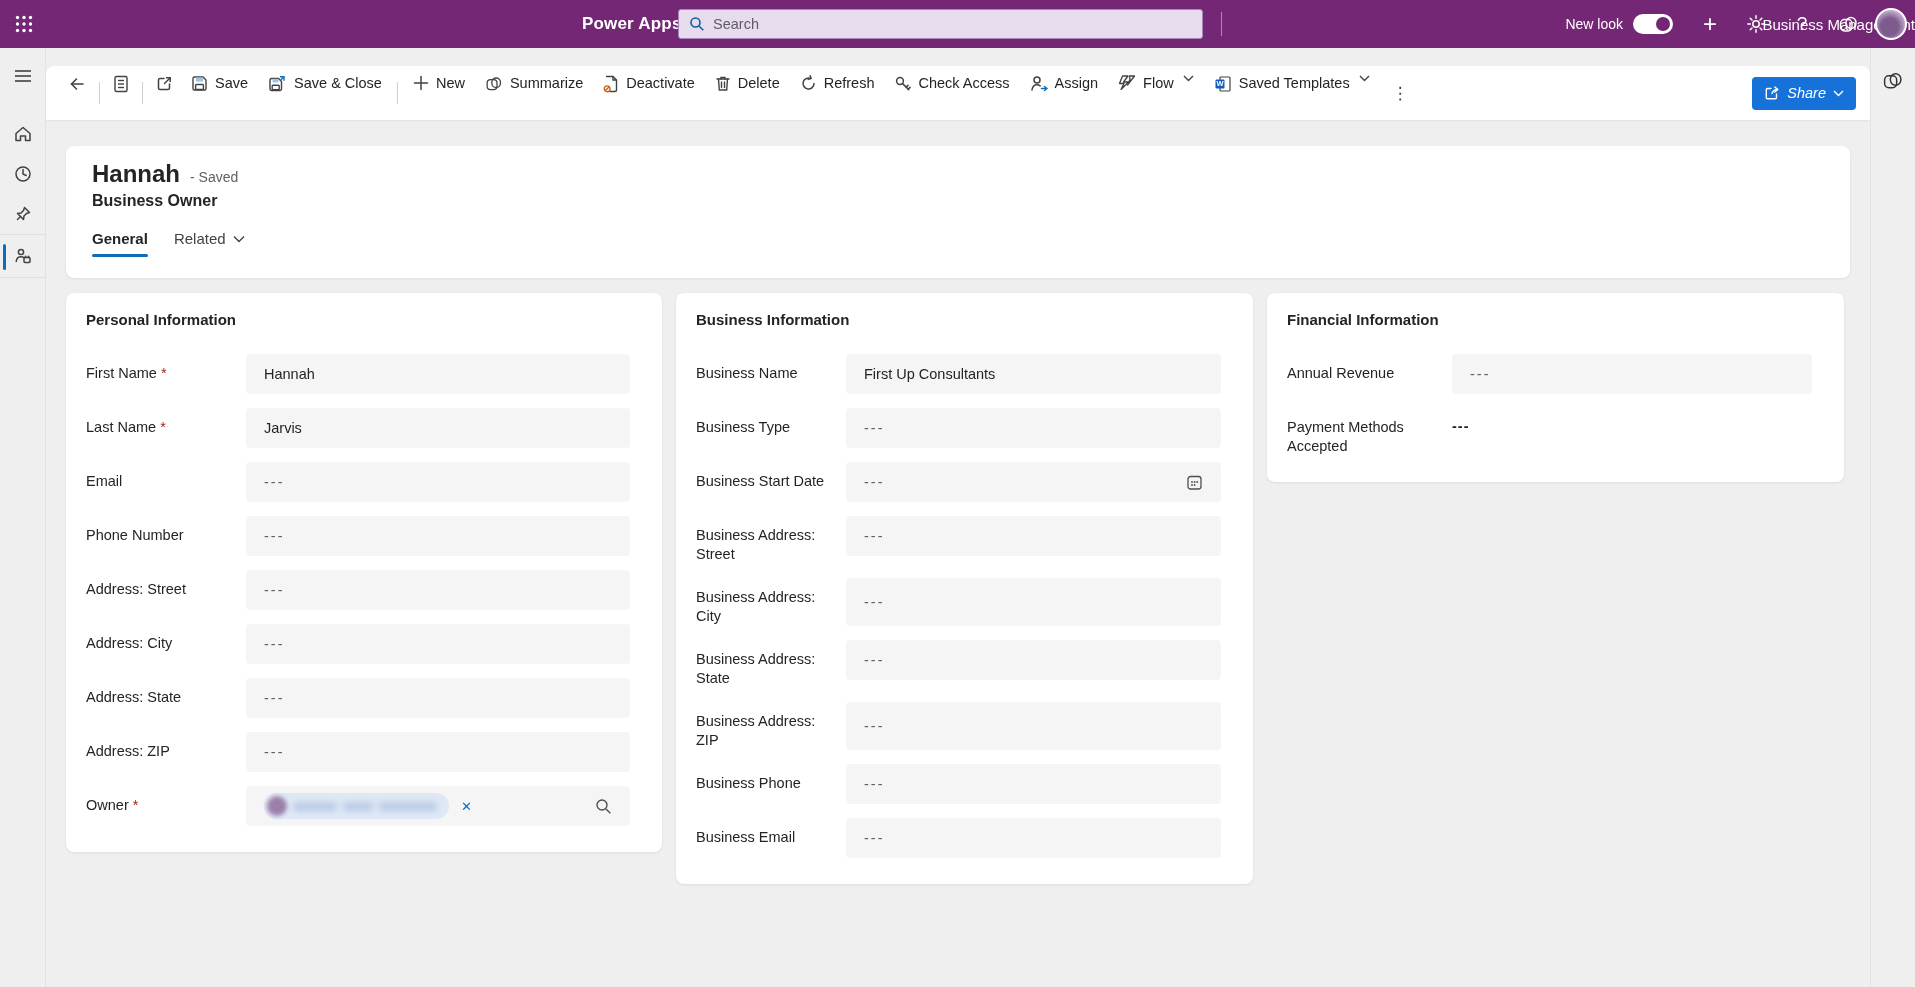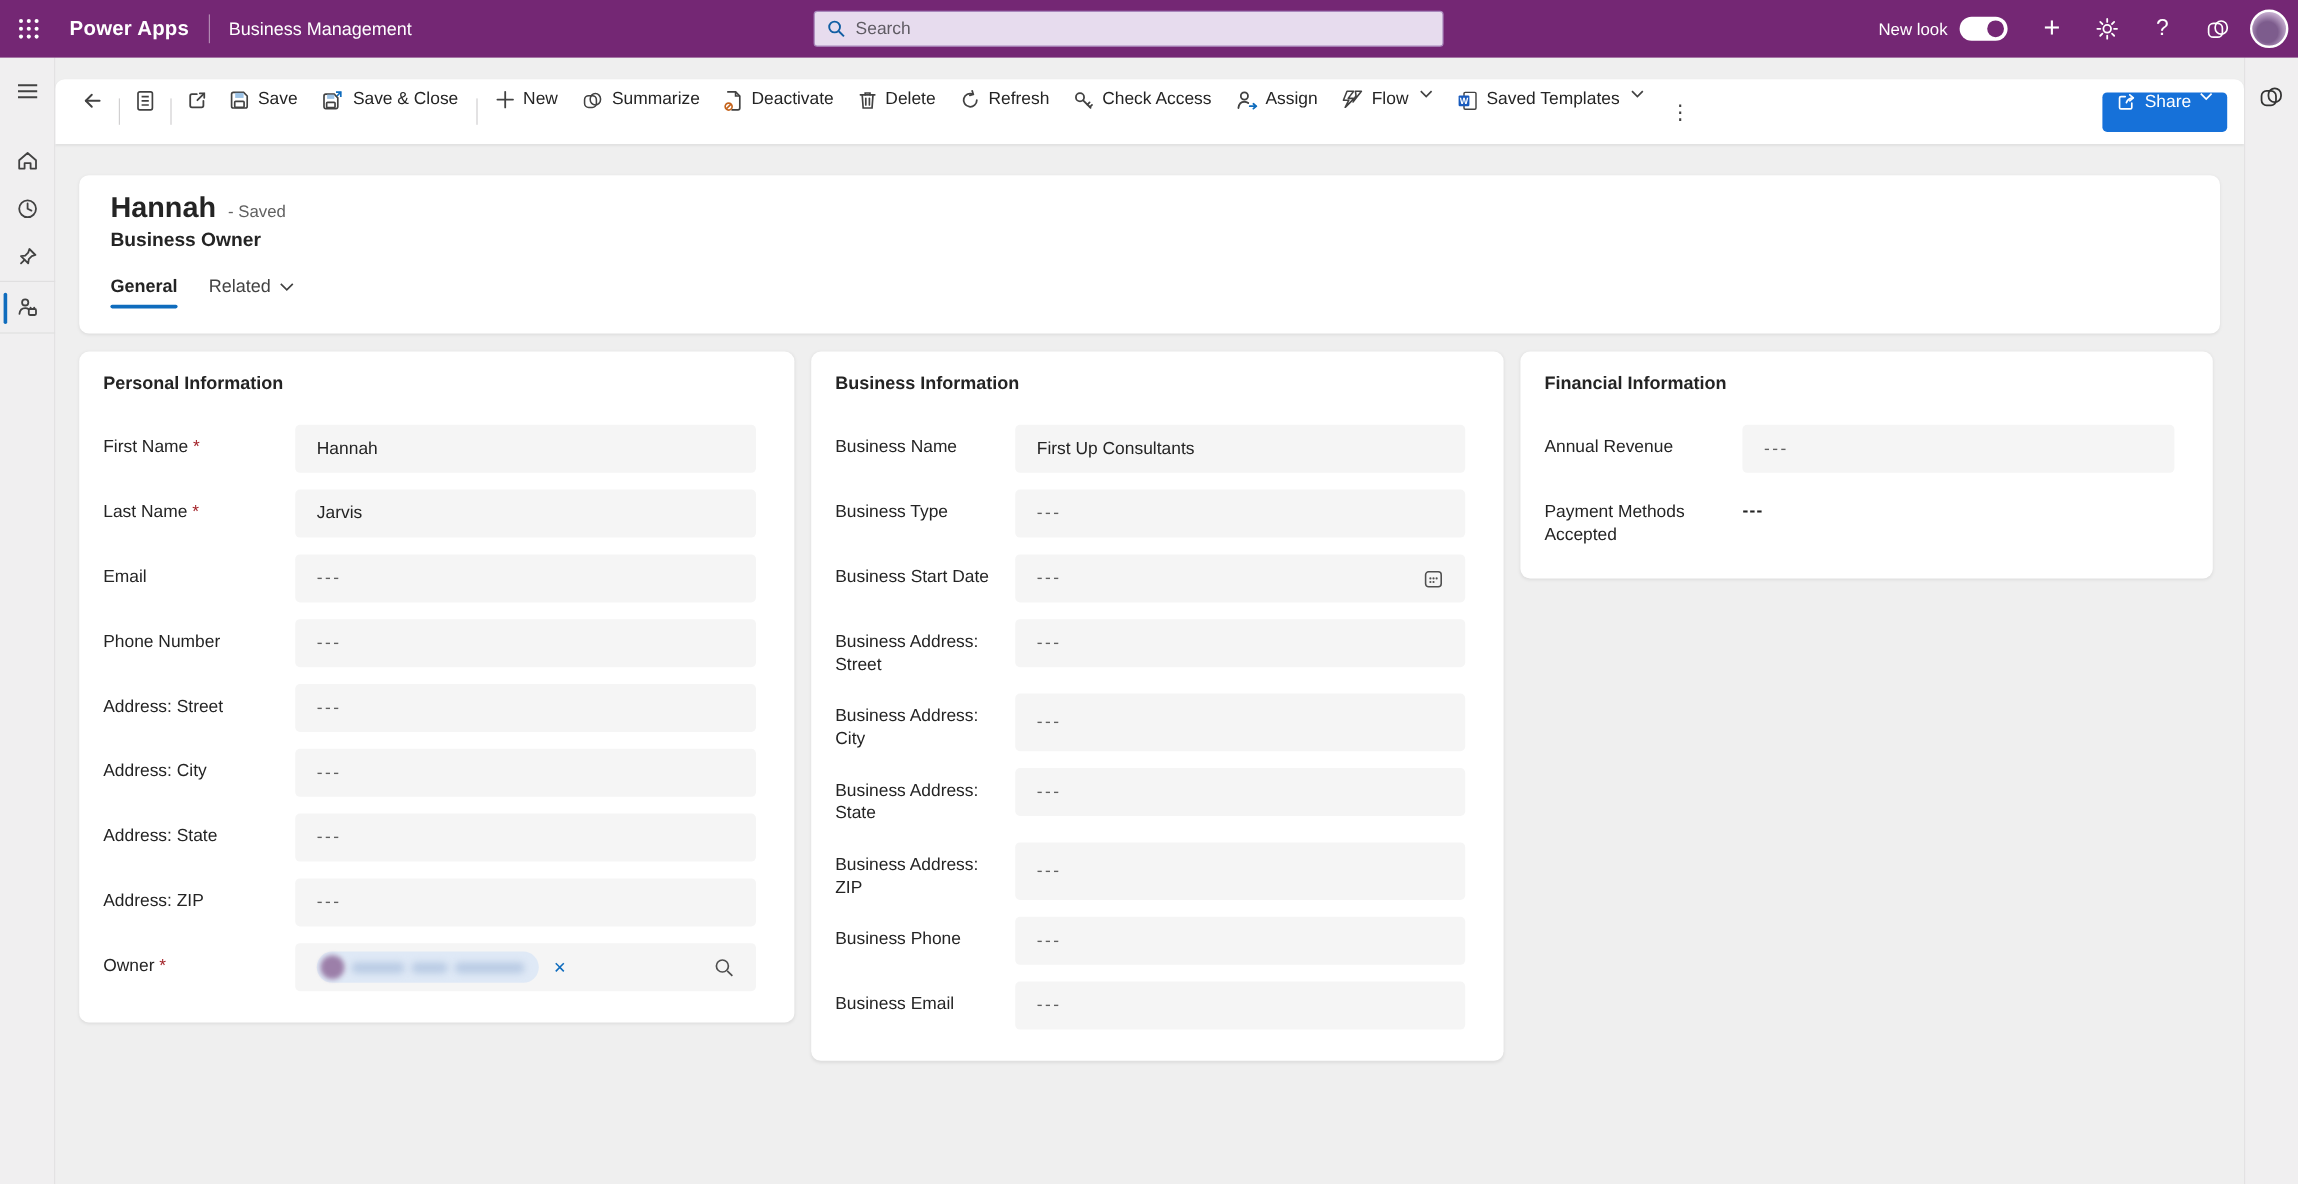--- a/index.html
+++ b/index.html
@@ -1,20 +1,20 @@
 <!DOCTYPE html>
 <html><head>
 <meta charset="utf-8">
 <style>
   * { box-sizing: border-box; margin: 0; padding: 0; }
   html,body { width:1915px; height:987px; overflow:hidden; }
   body { font-family:"Liberation Sans", sans-serif; background:#efefef; color:#242424; position:relative; }
 
   
-  .topbar { position:absolute; left:0; top:0; width:1915px; height:48px; background:#742774; display:flex; align-items:center; z-index:10; }
+  .topbar { position:absolute; left:0; top:0; width:1915px; height:48px; background:#742774; display:flex; align-items:center; z-index:10;justify-content:space-between; }
   .waffle-btn { width:48px; height:48px; display:flex; align-items:center; justify-content:center; cursor:pointer; }
   .brand { color:#fff; font-size:17px; font-weight:bold; margin-left:10px; letter-spacing:.2px; cursor:pointer; }
   .topbar-divider { width:1px; height:24px; background:rgba(255,255,255,.45); margin:0 16px; }
   .app-name { color:#fff; font-size:15px; }
   .searchbox { position:absolute; left:678px; top:9px; width:525px; height:30px; background:#e7dcee; border:1px solid #a886bb; border-radius:3px; display:flex; align-items:center; padding:0 10px; cursor:text; }
   .searchbox .ph { color:#5f5b63; font-size:14.5px; margin-left:8px; }
   .topbar-right { position:absolute; right:0; top:0; height:48px; display:flex; align-items:center; padding-right:6px; }
   .newlook-label { color:#fff; font-size:14px; margin-right:10px; }
   .toggle { width:40px; height:20px; background:#ffffff; border-radius:10px; position:relative; cursor:pointer; margin-right:14px; }
   .toggle .knob { position:absolute; right:3px; top:3px; width:14px; height:14px; border-radius:50%; background:#742774; }
@@ -33,21 +33,21 @@
   
   .main { position:absolute; left:46px; right:45px; top:48px; bottom:0; background:#efefef; }
 
   .cmdbar { margin-top:18px; height:54px; background:#fff; border-radius:8px 8px 0 0; box-shadow:0 1px 2px rgba(0,0,0,.06); display:flex; align-items:center; padding:0 14px; }
   .cmd-sep { width:1px; height:22px; background:#d1d0d1; margin:0 5px; }
   .cmd-btn { display:flex; gap:7px; height:36px; padding:0 10px; border-radius:4px; color:#242424; font-size:14.5px; cursor:pointer; white-space:nowrap; }
   .cmd-btn .ic { display:flex; color:#424242; }
   .cmd-btn.icon-only { padding:0 8px; }
   .cmd-chevron { margin-left:2px; color:#424242; display:flex; }
   .overflow-btn { font-size:17px; color:#424242; padding:0 12px; height:36px; display:flex; align-items:center; cursor:pointer; }
-  .share-btn { margin-left:auto; background:#1671d9; color:#fff; height:33px; border-radius:4px; display:flex; gap:7px; padding:0 12px; font-size:14.5px; cursor:pointer; }
+  .share-btn { margin-left:auto; background:#1671d9; color:#fff; height:33px; border-radius:4px; display:flex; align-items:center; gap:7px; padding:0 12px; font-size:14.5px; cursor:pointer;font-style:italic; }
 
   
   .header-card { margin:26px 20px 0 20px; height:132px; background:#fff; border-radius:8px; box-shadow:0 1px 3px rgba(0,0,0,.08); padding:14px 26px 0 26px; }
   .title-row { display:flex; align-items:baseline; gap:10px; }
   .record-title { font-size:24px; font-weight:bold; color:#242424; }
   .record-status { font-size:14px; color:#616161; }
   .record-subtitle { font-size:16px; font-weight:bold; color:#242424; margin-top:4px; }
   .tabs { display:flex; align-items:center; gap:26px; margin-top:20px; }
   .tab { font-size:15px; color:#424242; cursor:pointer; padding-bottom:10px; position:relative; display:flex; align-items:center; gap:7px; }
   .tab.active { font-weight:bold; color:#242424; }

